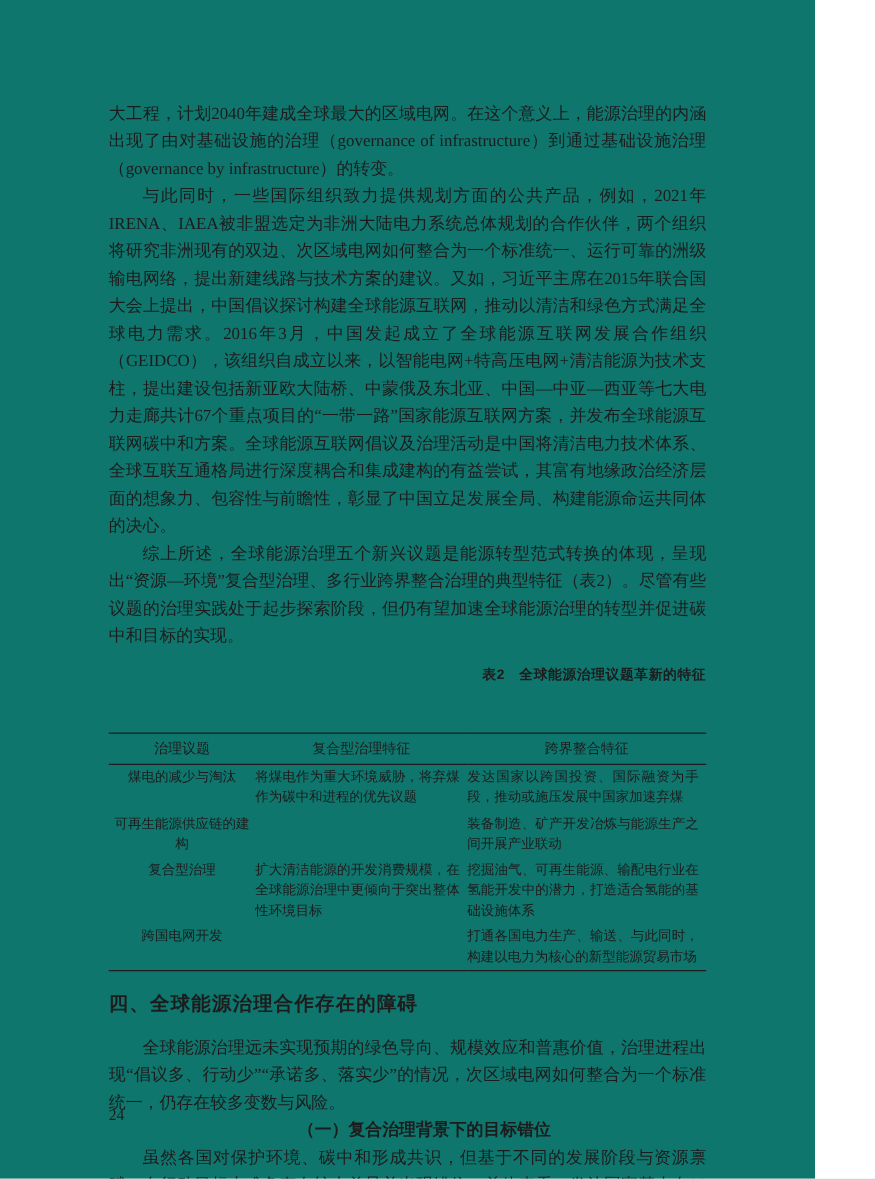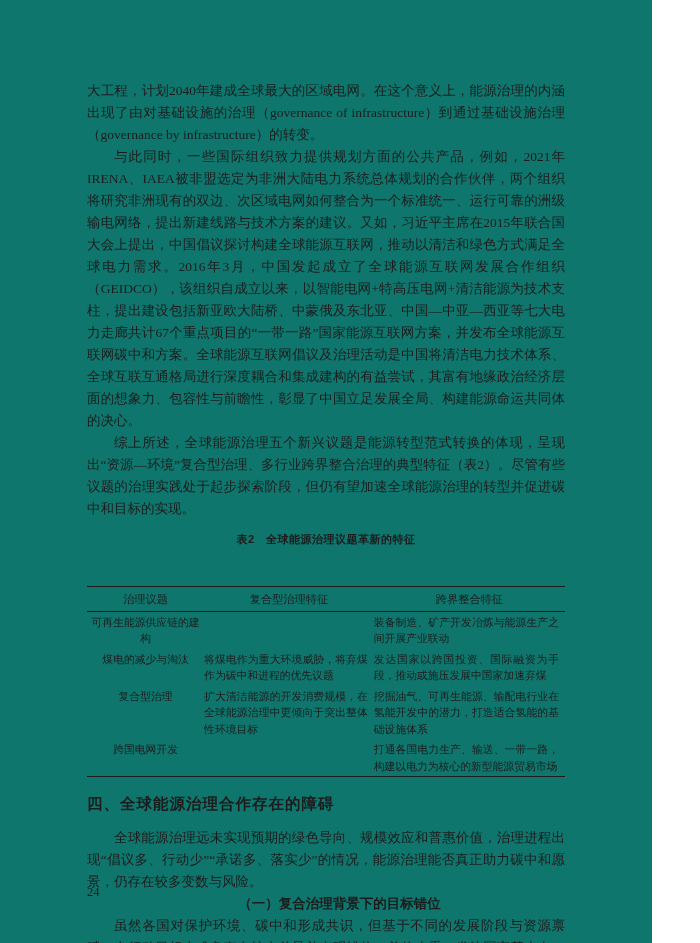--- a/index.html
+++ b/index.html
@@ -25,21 +25,21 @@
     text-align: justify;
     text-indent: 2em;
   }
   p.body.noindent { text-indent: 0; }
 
   .table-caption {
     margin: 12px 0 6px 0;
     font-family: "Liberation Sans", "DejaVu Sans", sans-serif;
     font-weight: 700;
     font-size: 11px;
-    text-align: center;
+    text-align: right;
     letter-spacing: 0.5px;
   }
   table.issues {
     width: 100%;
     border-collapse: collapse;
     border-top: 1.6px solid #1c1c1c;
     border-bottom: 1.6px solid #1c1c1c;
     font-size: 10.8px;
     line-height: 16.5px;
     margin-top: 39px;
@@ -104,45 +104,45 @@
   <table class="issues">
     <thead>
       <tr>
         <th class="w-issue">治理议题</th>
         <th class="w-composite">复合型治理特征</th>
         <th class="w-cross">跨界整合特征</th>
       </tr>
     </thead>
     <tbody>
       <tr>
+        <td class="c-issue">煤电的减少与淘汰</td>
+        <td>将煤电作为重大环境威胁，将弃煤作为碳中和进程的优先议题</td>
+        <td>发达国家以跨国投资、国际融资为手段，推动或施压发展中国家加速弃煤</td>
+      </tr>
+      <tr>
         <td class="c-issue">可再生能源供应链的建构</td>
         <td></td>
         <td>装备制造、矿产开发冶炼与能源生产之间开展产业联动</td>
-      </tr>
-      <tr>
-        <td class="c-issue">煤电的减少与淘汰</td>
-        <td>将煤电作为重大环境威胁，将弃煤作为碳中和进程的优先议题</td>
-        <td>发达国家以跨国投资、国际融资为手段，推动或施压发展中国家加速弃煤</td>
       </tr>
       <tr>
         <td class="c-issue">复合型治理</td>
         <td>扩大清洁能源的开发消费规模，在全球能源治理中更倾向于突出整体性环境目标</td>
         <td>挖掘油气、可再生能源、输配电行业在氢能开发中的潜力，打造适合氢能的基础设施体系</td>
       </tr>
       <tr>
         <td class="c-issue">跨国电网开发</td>
         <td></td>
-        <td>打通各国电力生产、输送、一带一路，构建以电力为核心的新型能源贸易市场</td>
+        <td>打通各国电力生产、输送、与此同时，构建以电力为核心的新型能源贸易市场</td>
       </tr>
     </tbody>
   </table>
 
   <h2 class="section-heading">四、全球能源治理合作存在的障碍</h2>
 
-  <p class="body">全球能源治理远未实现预期的绿色导向、规模效应和普惠价值，治理进程出现“倡议多、行动少”“承诺多、落实少”的情况，能源治理能否真正助力碳中和愿景，仍存在较多变数与风险。</p>
+  <p class="body">全球能源治理远未实现预期的绿色导向、规模效应和普惠价值，治理进程出现“倡议多、行动少”“承诺多、落实少”的情况，次区域电网如何整合为一个标准统一，仍存在较多变数与风险。</p>
 
   <p class="subheading">（一）复合治理背景下的目标错位</p>
 
   <p class="body">虽然各国对保护环境、碳中和形成共识，但基于不同的发展阶段与资源禀赋，在行动目标上难免存在较大差异并出现错位。总体来看，发达国家基本在20世纪90年代实现碳达峰，加之在低碳转型上布局较早，当前的减碳压力较小，在全球能源治理中更倾向于突出整体性环境目标，敦促发展中国家采取快速的、向发达国家看齐的能源转型措施。而发展中国家普遍需要优先解决能源匮乏、能源贫困等基本问题，以满足现代化进程中快速增长的能源需求，增强本国能源开发和输送能力。多数发展中国家尊重环保价值，顺应“资源—环境”复合治理的潮流，但仍须在全球环境治理过程中捍卫或增强自身能源安全。</p>
 
   <div class="page-number">24</div>
 
 </div>
 
 </body></html>

